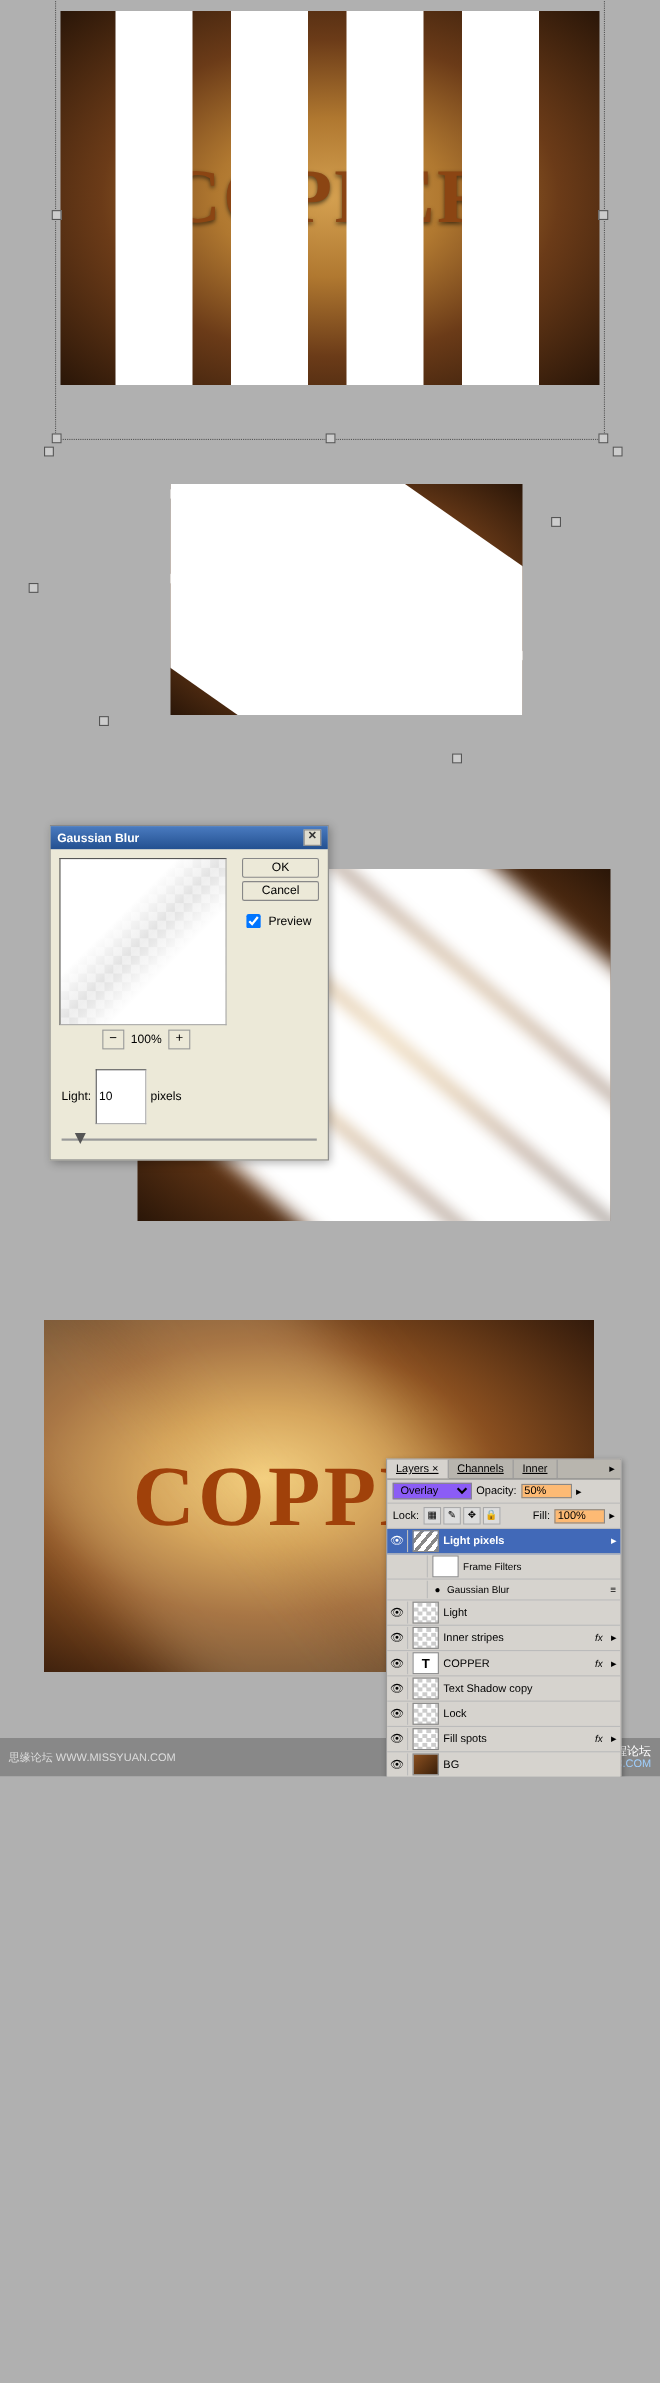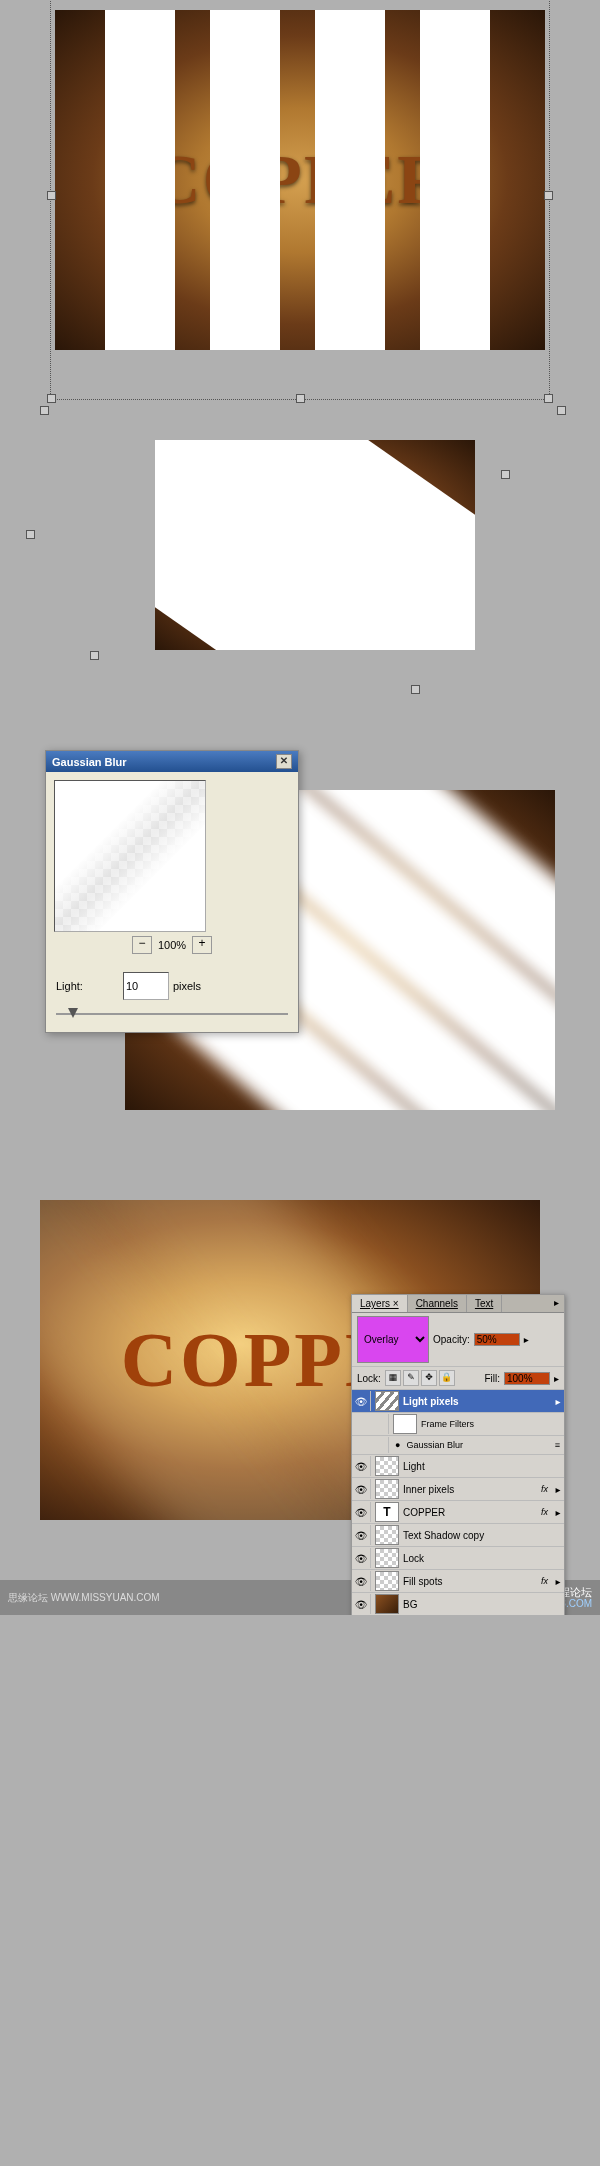--- a/index.html
+++ b/index.html
@@ -232,23 +232,22 @@
 .radius-row {
   padding: 6px 10px 10px;
   display: flex;
   align-items: center;
   gap: 4px;
   flex-wrap: wrap;
 }
 .radius-input {
   width: 40px;
   border: 1px inset #aaa;
-  padding: 7px 2px;
+  padding: 18px 2px;
   font-size: 11px;
-  margin-left: 36px;
 }
 .slider {
   width: 100%;
   height: 16px;
   position: relative;
   margin-top: 2px;
 }
 .slider-track {
   position: absolute;
   top: 7px;
@@ -345,30 +344,30 @@
 .panel-row {
   display: flex;
   align-items: center;
   padding: 3px 5px;
   gap: 4px;
   border-bottom: 1px solid #bbb;
 }
 .blend-select {
   border: 1px solid #888;
   font-size: 10px;
-  padding: 16px 2px;
+  padding: 0 2px;
   width: 72px;
-  background: #d946ef;
+  background: #8b5cf6;
 }
 .pct-field {
   border: 1px solid #888;
   width: 40px;
   font-size: 10px;
   padding: 0 2px;
-  background: #c2410c;
+  background: #fdba74;
 }
 .lock-icons {
   display: flex;
   gap: 2px;
 }
 .lock-ico {
   width: 14px;
   height: 14px;
   border: 1px solid #aaa;
   background: #ddd;
@@ -535,20 +534,28 @@
       </div>
       <div class="dialog-body">
         <div class="preview-area">
           <div class="preview-box"></div>
           <div class="zoom-row">
             <div class="zoom-btn">−</div>
             <span>100%</span>
             <div class="zoom-btn">+</div>
           </div>
         </div>
+        <div class="dialog-buttons">
+          <div class="win-btn">OK</div>
+          <div class="win-btn">Cancel</div>
+          <label class="preview-check">
+            <input type="checkbox" checked="" style="">
+            <span>Preview</span>
+          </label>
+        </div>
       </div>
       <div class="radius-row">
         <span>Light:</span>
         <input class="radius-input" value="10" style="">
         <span>pixels</span>
         <div class="slider">
           <div class="slider-track"></div>
           <div class="slider-thumb"></div>
         </div>
       </div>
@@ -559,21 +566,21 @@
     <div class="step4-canvas">
       <div class="final-light fl1"></div>
       <div class="final-light fl2"></div>
       <div class="copper-final">COPPER</div>
     </div>
 
     <div class="layers-panel">
       <div class="panel-tabs">
         <div class="panel-tab active">Layers ×</div>
         <div class="panel-tab">Channels</div>
-        <div class="panel-tab">Text</div>
+        <div class="panel-tab">Inner</div>
         <div class="panel-close">▸</div>
       </div>
       <div class="panel-row">
         <select class="blend-select">
           <option>Overlay</option>
         </select>
         <span>Opacity:</span>
         <div class="pct-field">50%</div>
         <span>▸</span>
       </div>
@@ -609,21 +616,21 @@
             <span class="fx-tag">≡</span>
           </div>
           <div class="layer-item">
             <div class="eye-col">👁</div>
             <div class="layer-thumb thumb-checker"></div>
             <div class="layer-name">Light</div>
           </div>
           <div class="layer-item">
             <div class="eye-col">👁</div>
             <div class="layer-thumb thumb-checker"></div>
-            <div class="layer-name">Inner pixels</div>
+            <div class="layer-name">Inner stripes</div>
             <span class="fx-tag">fx</span>
             <span class="expand-arrow">▸</span>
           </div>
           <div class="layer-item">
             <div class="eye-col">👁</div>
             <div class="layer-thumb thumb-t">T</div>
             <div class="layer-name">COPPER</div>
             <span class="fx-tag">fx</span>
             <span class="expand-arrow">▸</span>
           </div>

